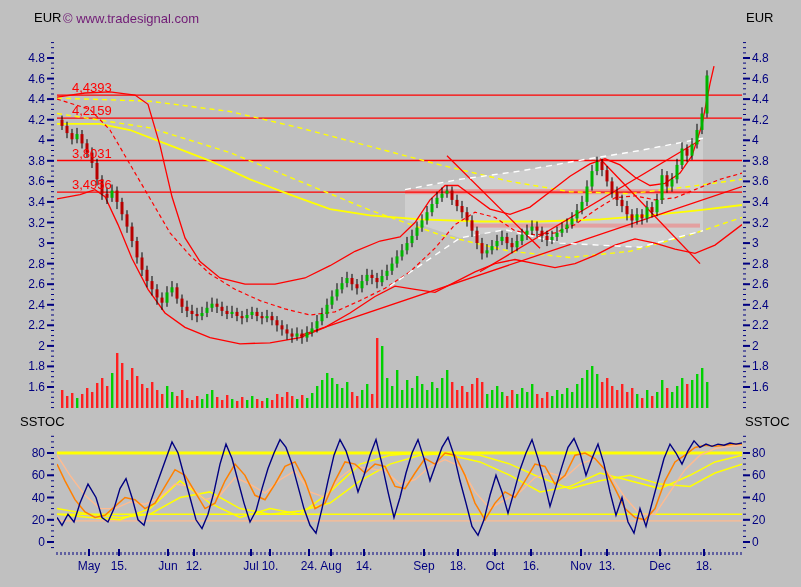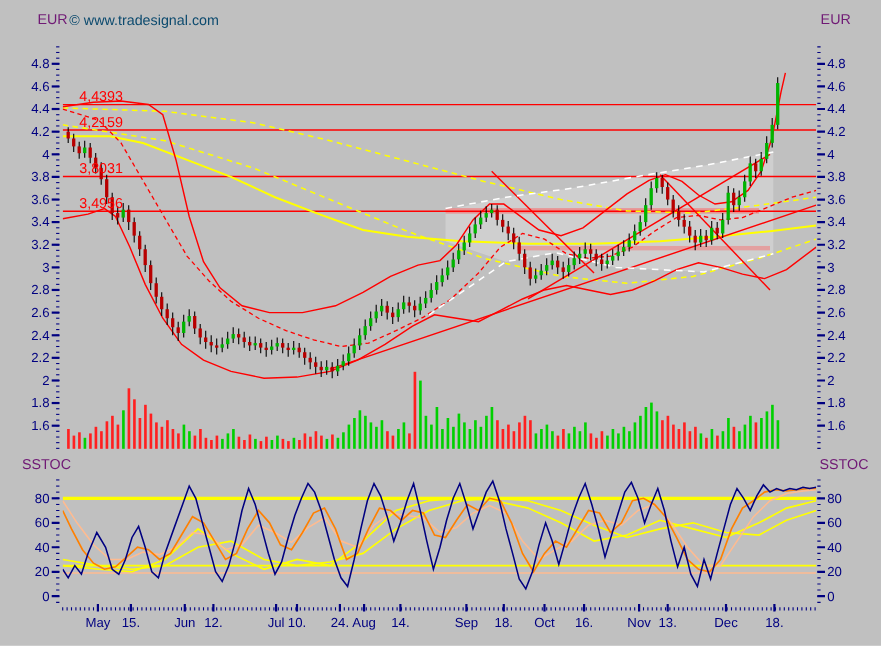--- a/index.html
+++ b/index.html
@@ -1,19 +1,19 @@
 <!DOCTYPE html>
 <html><head>
 <meta charset="utf-8">
 <style>
   html,body{margin:0;padding:0;}
   .screen{position:relative;width:801px;height:587px;background:#c0c0c0;overflow:hidden;
           font-family:"Liberation Sans",sans-serif;}
-  .lbl{position:absolute;font-size:13px;color:#701a75;white-space:nowrap;}
-  .lbl.black{color:#0c4a6e;}
+  .lbl{position:absolute;font-size:13px;color:#000000;white-space:nowrap;}
+  .lbl.black{color:#701a75;}
   #chart-svg{position:absolute;left:0;top:0;}
   #chart-svg text{font-family:"Liberation Sans",sans-serif;}
 </style>
 </head>
 <body>
 
 <div class="screen">
   <svg id="chart-svg" width="801" height="587">
       <defs>
         <clipPath id="mainClip">

